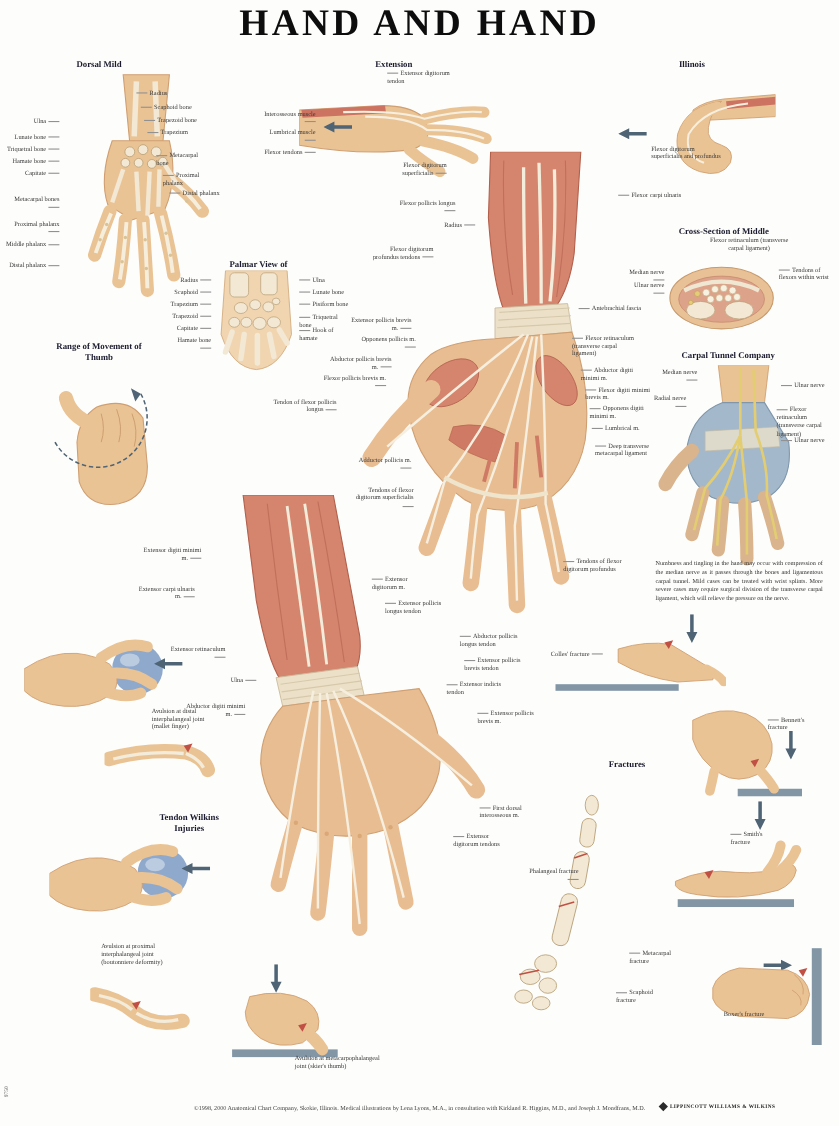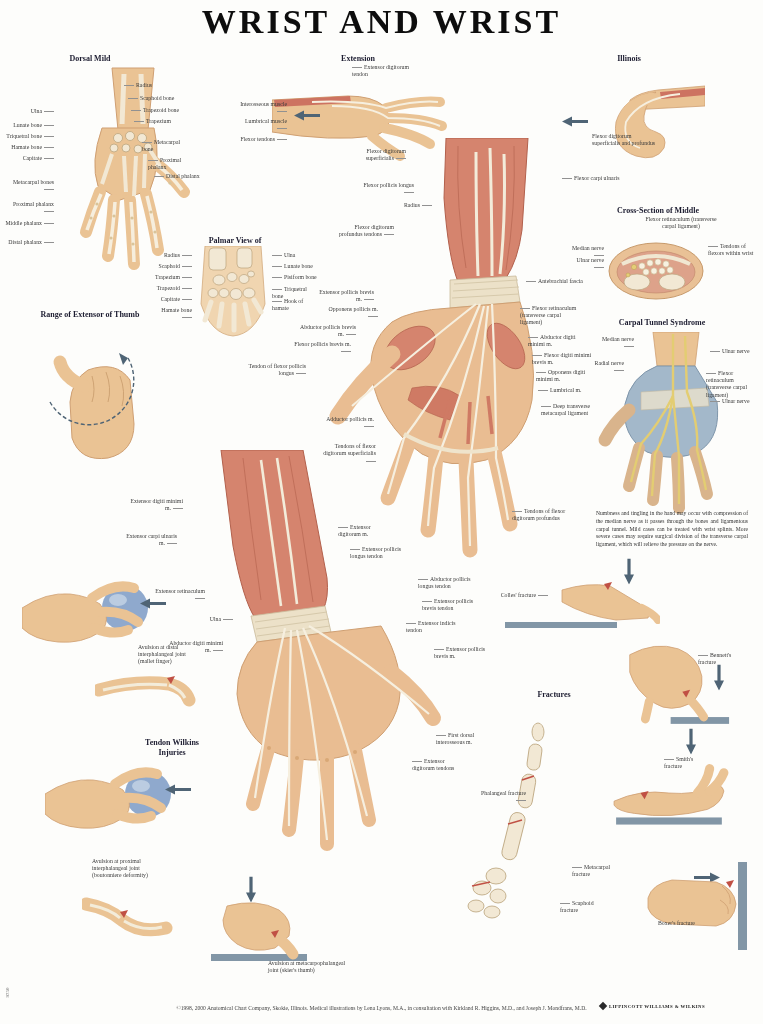--- a/index.html
+++ b/index.html
@@ -24,21 +24,21 @@
   .catnum{position:absolute;font-size:5px;color:#666;transform:rotate(-90deg)}
   .publisher{position:absolute;display:flex;align-items:center;gap:3px;font-size:4.8px;
              font-weight:bold;letter-spacing:.4px;color:#222;text-transform:uppercase}
   .pub-diamond{width:6px;height:6px;background:#2b2b2b;transform:rotate(45deg);flex:0 0 auto}
 </style>
 </head>
 <body>
 
 <div id="poster">
 
-  <div class="title">WRIST AND WRIST</div>
+  <div class="title">HAND AND HAND</div>
 
   <div>
     <div class="sec" style="left:55px;top:54px;width:70px">Dorsal Mild</div>
     <div class="fig" style="left:40px;top:66px;width:170px;height:235px">
       <svg viewBox="0 0 170 235">
         <path d="M72 2 L114 2 L108 64 L78 64 Z" fill="#eac394" stroke="#cf9f72" stroke-width="1"></path>
         <path d="M62 62 Q50 96 58 120 L80 134 L110 124 Q122 96 114 62 Z" fill="#eac394" stroke="#cf9f72" stroke-width="1"></path>
         <g stroke="#eac394" stroke-width="12" stroke-linecap="round" fill="none">
           <path d="M114 96 Q132 110 144 126"></path>
             <path d="M106 128 Q114 158 118 184"></path>
@@ -214,21 +214,21 @@
     <span class="lbl ll" style="left:150px;top:296px;width:42px">Capitate</span>
     <span class="lbl ll" style="left:150px;top:307px;width:42px">Hamate bone</span>
     <span class="lbl lr" style="left:272px;top:252px;width:46px">Ulna</span>
     <span class="lbl lr" style="left:272px;top:263px;width:46px">Lunate bone</span>
     <span class="lbl lr" style="left:272px;top:274px;width:46px">Pisiform bone</span>
     <span class="lbl lr" style="left:272px;top:286px;width:46px">Triquetral bone</span>
     <span class="lbl lr" style="left:272px;top:298px;width:46px">Hook of hamate</span>
   </div>
 
   <div>
-    <div class="sec" style="left:38px;top:310px;width:104px">Range of Extensor of Thumb</div>
+    <div class="sec" style="left:38px;top:310px;width:104px">Range of Movement of Thumb</div>
     <div class="fig" style="left:32px;top:332px;width:120px;height:150px">
       <svg viewBox="0 0 120 150">
         <path d="M56 38 Q84 28 98 48 L102 92 Q102 120 76 126 Q48 130 40 106 L38 70 Q40 48 56 38 Z" fill="#eac394" stroke="#cf9f72"></path>
         <path d="M52 54 Q32 46 28 30" stroke="#eac394" stroke-width="13" stroke-linecap="round" fill="none"></path>
         <g stroke="#c79a6b" stroke-width="0.8" fill="none">
           <path d="M60 44 Q64 58 60 70"></path>
             <path d="M74 40 Q80 56 76 70"></path>
             <path d="M88 44 Q94 60 90 74"></path>
         </g>
         <path d="M18 70 A42 42 0 1 0 96 26" fill="none" stroke="#4f6475" stroke-width="1.4" stroke-dasharray="4 2.5"></path>
@@ -298,21 +298,21 @@
     <span class="lbl lr" style="left:520px;top:305px;width:60px">Flexor retinaculum (transverse carpal ligament)</span>
     <span class="lbl lr" style="left:528px;top:334px;width:60px">Abductor digiti minimi m.</span>
     <span class="lbl lr" style="left:532px;top:352px;width:60px">Flexor digiti minimi brevis m.</span>
     <span class="lbl lr" style="left:536px;top:369px;width:60px">Opponens digiti minimi m.</span>
     <span class="lbl lr" style="left:538px;top:387px;width:60px">Lumbrical m.</span>
     <span class="lbl lr" style="left:541px;top:403px;width:60px">Deep transverse metacarpal ligament</span>
     <span class="lbl lr" style="left:512px;top:508px;width:60px">Tendons of flexor digitorum profundus</span>
   </div>
 
   <div>
-    <div class="sec" style="left:612px;top:318px;width:100px">Carpal Tunnel Syndrome</div>
+    <div class="sec" style="left:612px;top:318px;width:100px">Carpal Tunnel Company</div>
     <div class="fig" style="left:595px;top:332px;width:150px;height:185px">
       <svg viewBox="0 0 150 185">
         <path d="M58 0 L104 0 L100 34 L62 34 Z" fill="#eac394" stroke="#cf9f72" stroke-width="0.8"></path>
         <path d="M62 34 Q36 44 30 72 Q26 104 52 120 Q80 132 106 118 Q126 104 122 70 L100 34 Z" fill="#a3b8ca" stroke="#7f96ab" stroke-width="1"></path>
         <g stroke="#d9b48c" stroke-width="12" stroke-linecap="round" fill="none">
           <path d="M44 116 Q38 138 34 154"></path>
             <path d="M62 124 Q60 150 58 168"></path>
           <path d="M82 126 Q84 154 84 176"></path>
             <path d="M100 120 Q108 144 112 162"></path>
         </g>
@@ -488,21 +488,21 @@
         <polygon points="64,58 72,56 68,64" fill="#c05044"></polygon>
       </svg>
     </div>
     <span class="lbl lr" style="left:698px;top:652px;width:48px">Bennett's fracture</span>
     <div class="arr" style="left:706px;top:672px;transform:rotate(-90deg)">
       <svg viewBox="0 0 26 10">
           <polygon points="0,5 10,0 10,3.4 26,3.4 26,6.6 10,6.6 10,10" fill="#4f6475"></polygon>
         </svg>
     </div>
 
-    <div class="sec" style="left:528px;top:690px;width:52px">Fractures</div>
+    <div class="sec" style="left:544px;top:690px;width:52px">Fractures</div>
 
     <div class="arr" style="left:678px;top:736px;transform:rotate(-90deg)">
       <svg viewBox="0 0 26 10">
           <polygon points="0,5 10,0 10,3.4 26,3.4 26,6.6 10,6.6 10,10" fill="#4f6475"></polygon>
         </svg>
     </div>
     <span class="lbl lr" style="left:664px;top:756px;width:48px">Smith's fracture</span>
     <div class="fig" style="left:610px;top:748px;width:122px;height:84px">
       <svg viewBox="0 0 120 82">
         <rect x="6" y="68" width="104" height="7" fill="#8296a6"></rect>

